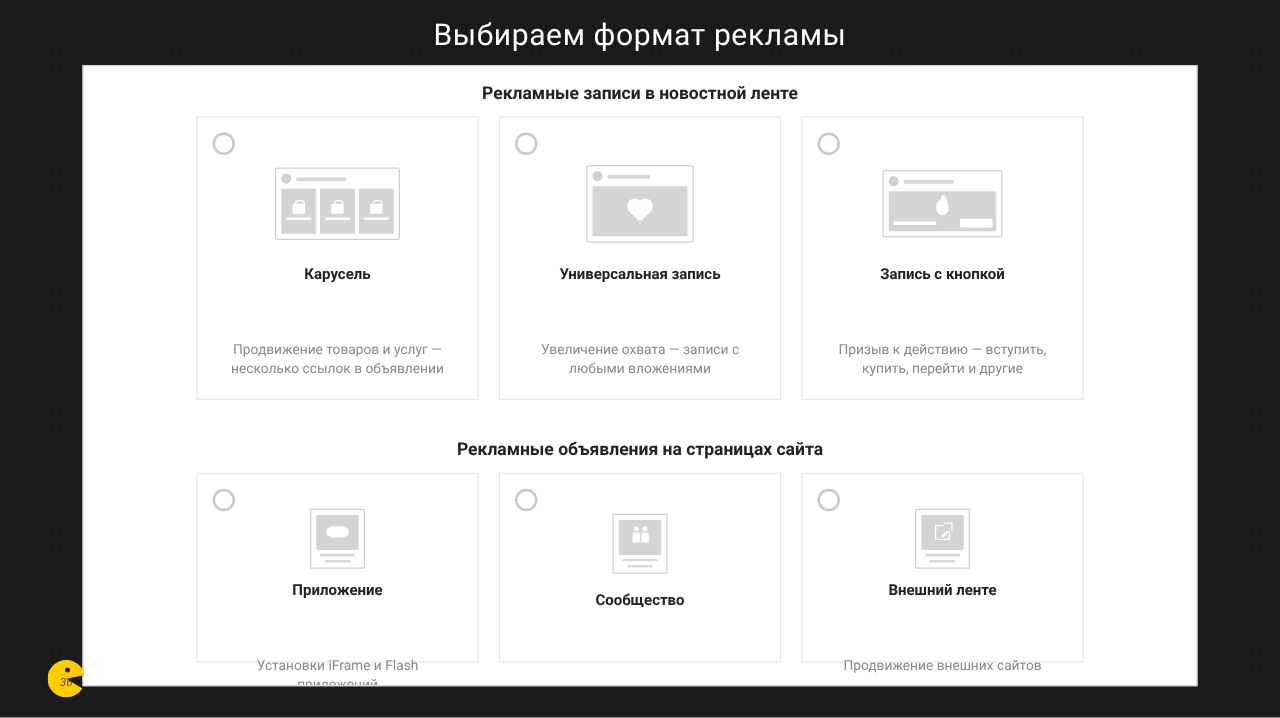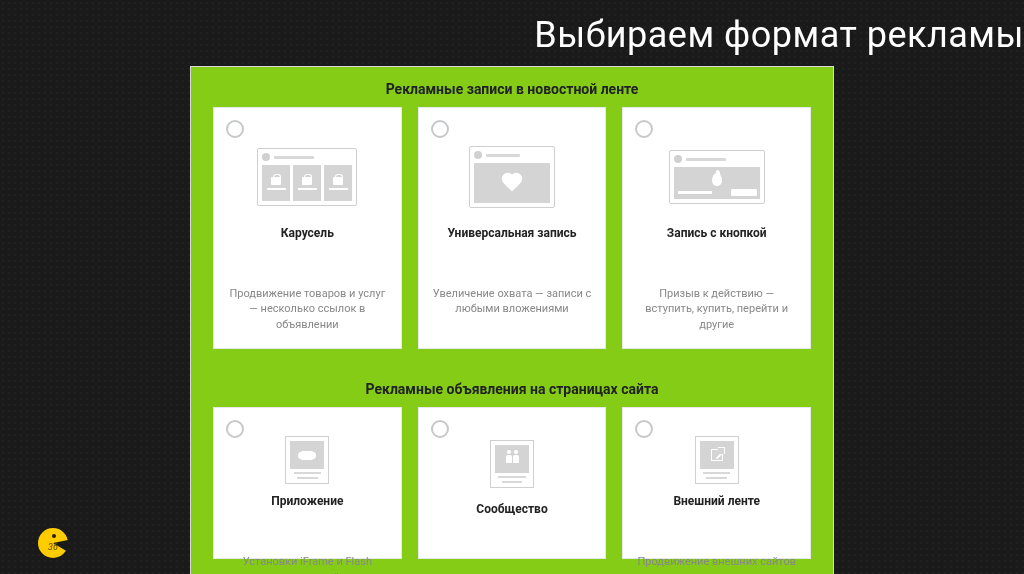--- a/index.html
+++ b/index.html
@@ -9,30 +9,30 @@
     background: #1a1a1a;
     background-image:
       radial-gradient(circle, rgba(50,50,50,0.3) 1px, transparent 1px);
     background-size: 6px 6px;
     font-family: -apple-system, BlinkMacSystemFont, "Segoe UI", Roboto, Arial, sans-serif;
     position: relative;
     overflow: hidden;
   }
   .slide-title {
     color: #fff;
-    font-size: 36px;
+    font-size: 24px;
     font-weight: 400;
-    text-align: right;
+    text-align: center;
     padding: 14px 0 10px 0;
     letter-spacing: 0.5px;
   }
   .panel {
-    background: #84cc16;
+    background: #ffffff;
     margin: 0 auto;
-    width: 644px;
+    width: 892px;
     border: 1px solid #d7d8d9;
   }
   .section-title {
     font-size: 14px;
     font-weight: 700;
     color: #222;
     text-align: center;
     padding: 14px 0 10px 0;
   }
   .cards {

